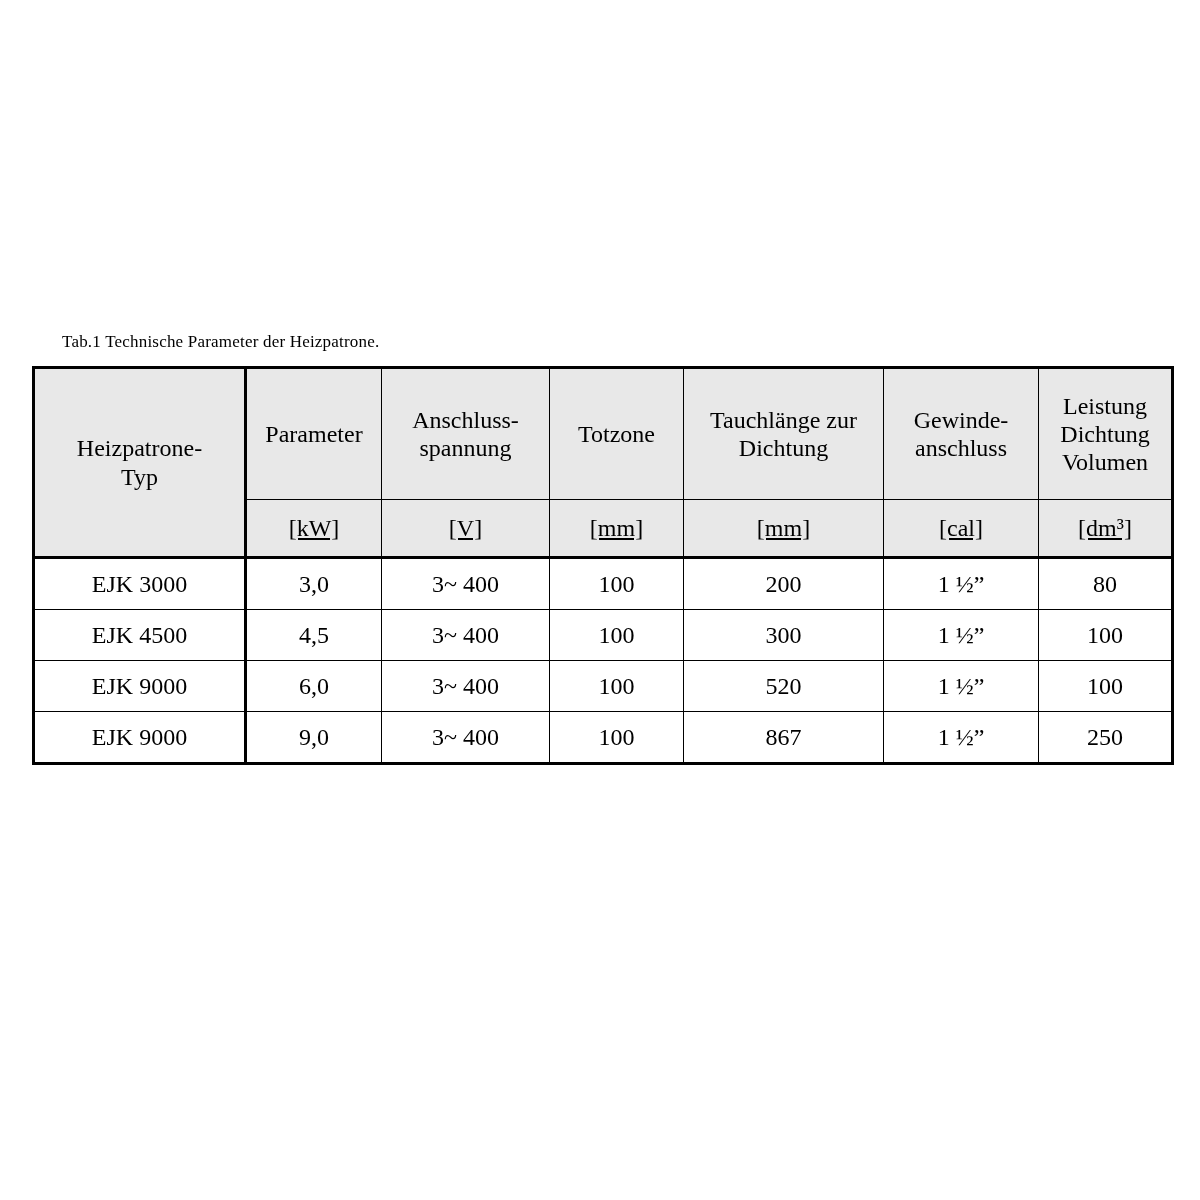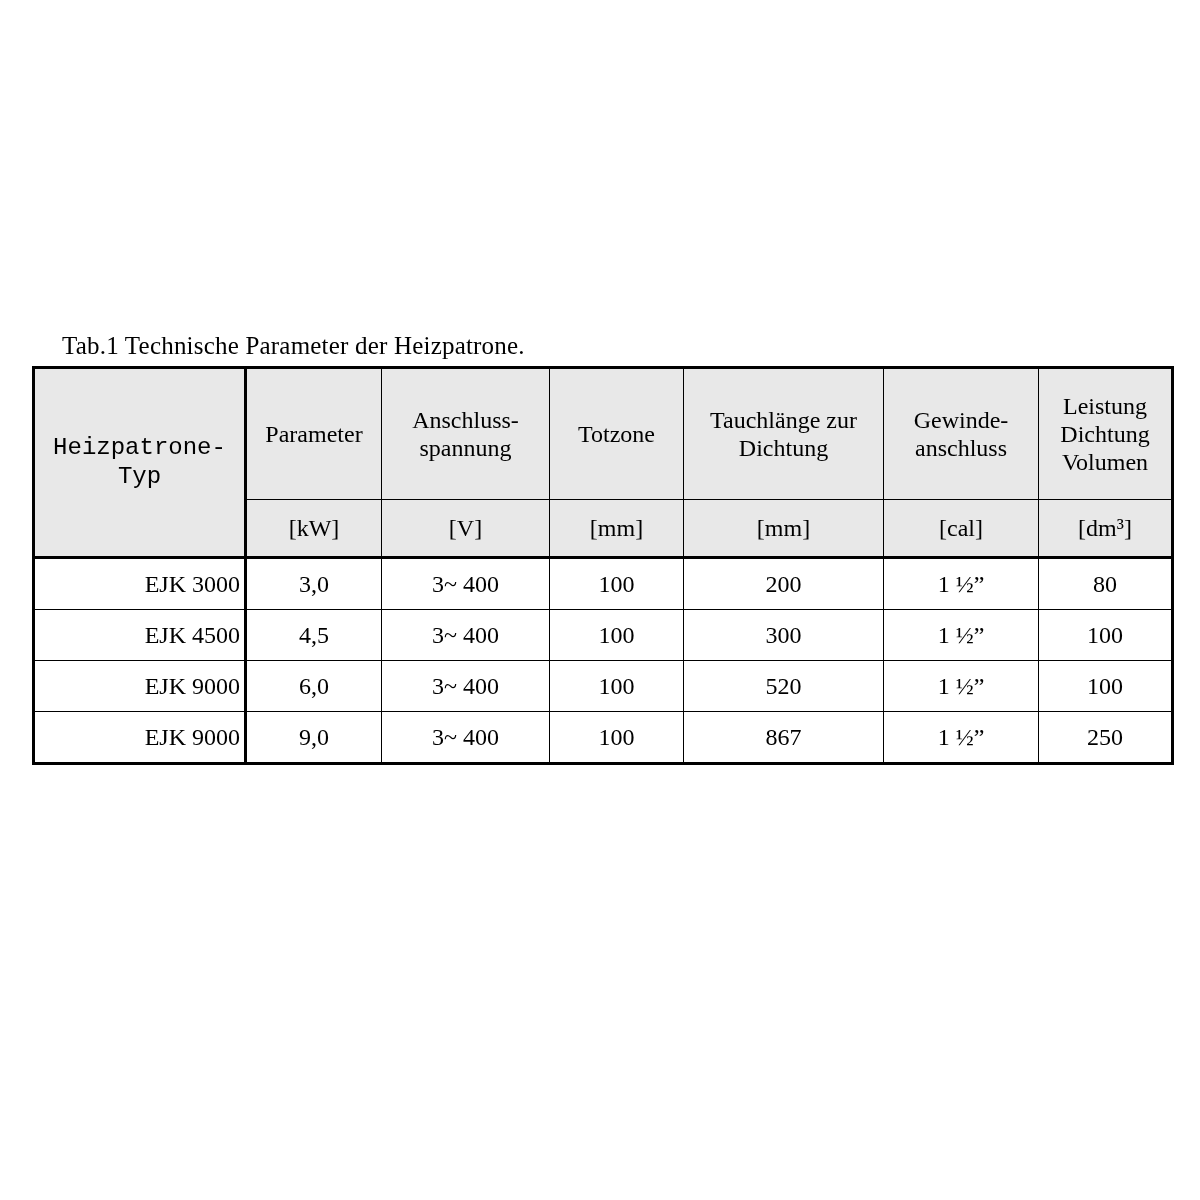--- a/index.html
+++ b/index.html
@@ -19,21 +19,21 @@
     position: absolute;
     left: 0;
     top: 0;
     width: 1200px;
     height: 1200px;
   }
   .caption {
     position: absolute;
     left: 62px;
     top: 332px;
-    font-size: 25px;
+    font-size: 17px;
     font-family: "Liberation Serif", serif;
     letter-spacing: 0.2px;
     white-space: nowrap;
   }
   .table-wrap {
     position: absolute;
     left: 32px;
     top: 366px;
     width: 1139px;
   }
@@ -59,39 +59,38 @@
   .hdr td {
     background: #e8e8e8;
   }
   .hdr-top td {
     height: 126px;
     font-size: 25px;
   }
   .hdr-units td {
     height: 52px;
     font-size: 24px;
+    text-decoration: underline;
   }
   .hdr-units td.thick-bottom {
     border-bottom: 3px solid #000000;
   }
   .typecell {
     border-bottom: 3px solid #000000 !important;
     background: #e8e8e8;
   }
   .body-row td {
     height: 46px;
     background: #ffffff;
   }
   .body-row td.typecol {
     border-right: 3px solid #000000;
-    text-align: right;
   }
   .hdr td.typecol {
     border-right: 3px solid #000000;
-    font-family: Liberation Mono, monospace;
   }
   .w1 { width: 212px; }
   .w2 { width: 136px; }
   .w3 { width: 168px; }
   .w4 { width: 134px; }
   .w5 { width: 200px; }
   .w6 { width: 155px; }
   .w7 { width: 134px; }
   .nowrap { white-space: nowrap; }
 </style>

